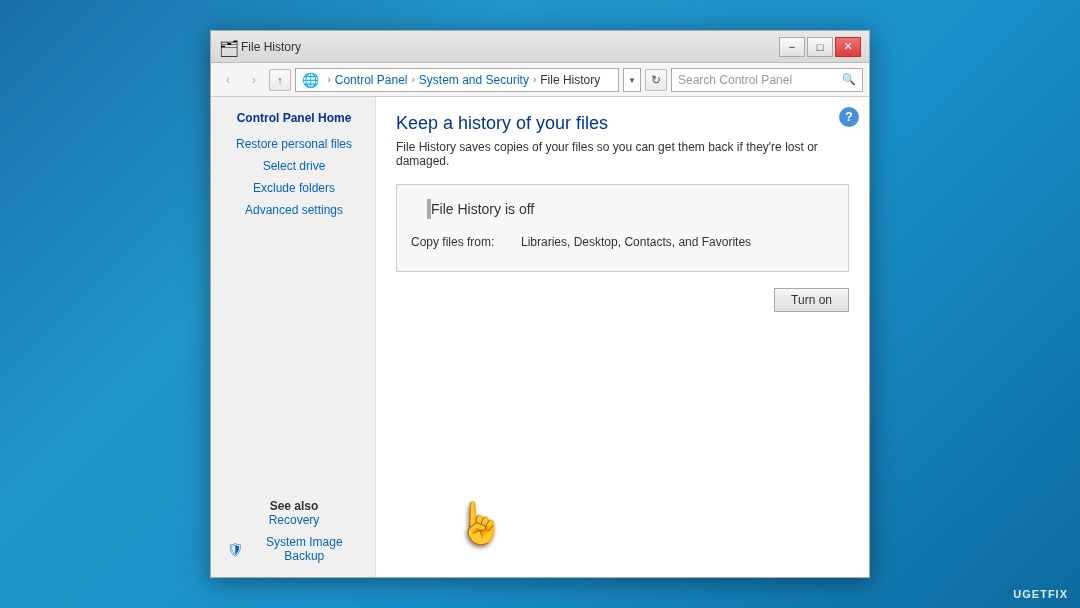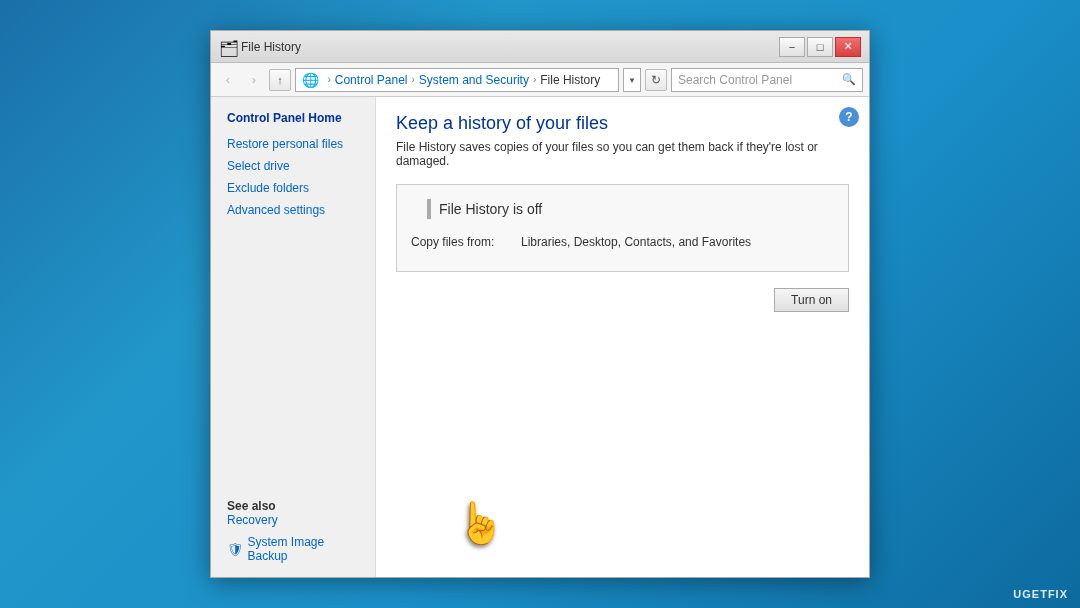--- a/index.html
+++ b/index.html
@@ -159,20 +159,21 @@
       min-height: 480px;
     }
     
     .sidebar {
       width: 165px;
       background: #f0f0f0;
       padding: 14px 14px 14px 16px;
       border-right: 1px solid #ddd;
       display: flex;
       flex-direction: column;
+      text-align: center;
     }
     .sidebar-title {
       font-size: 12px;
       font-weight: 600;
       color: #003399;
       margin-bottom: 12px;
       cursor: pointer;
     }
     .sidebar-link {
       font-size: 12px;
@@ -232,21 +233,20 @@
     
     .status-panel {
       border: 1px solid #ccc;
       background: #f8f8f8;
       padding: 10px 14px;
       margin-bottom: 16px;
     }
     .status-header {
       display: flex;
       align-items: center;
-      gap: 8px;
       margin-bottom: 12px;
       padding: 4px 16px;
     }
     .status-icon-bar {
       width: 4px;
       height: 20px;
       background: #aaa;
       flex-shrink: 0;
     }
     .status-text {

